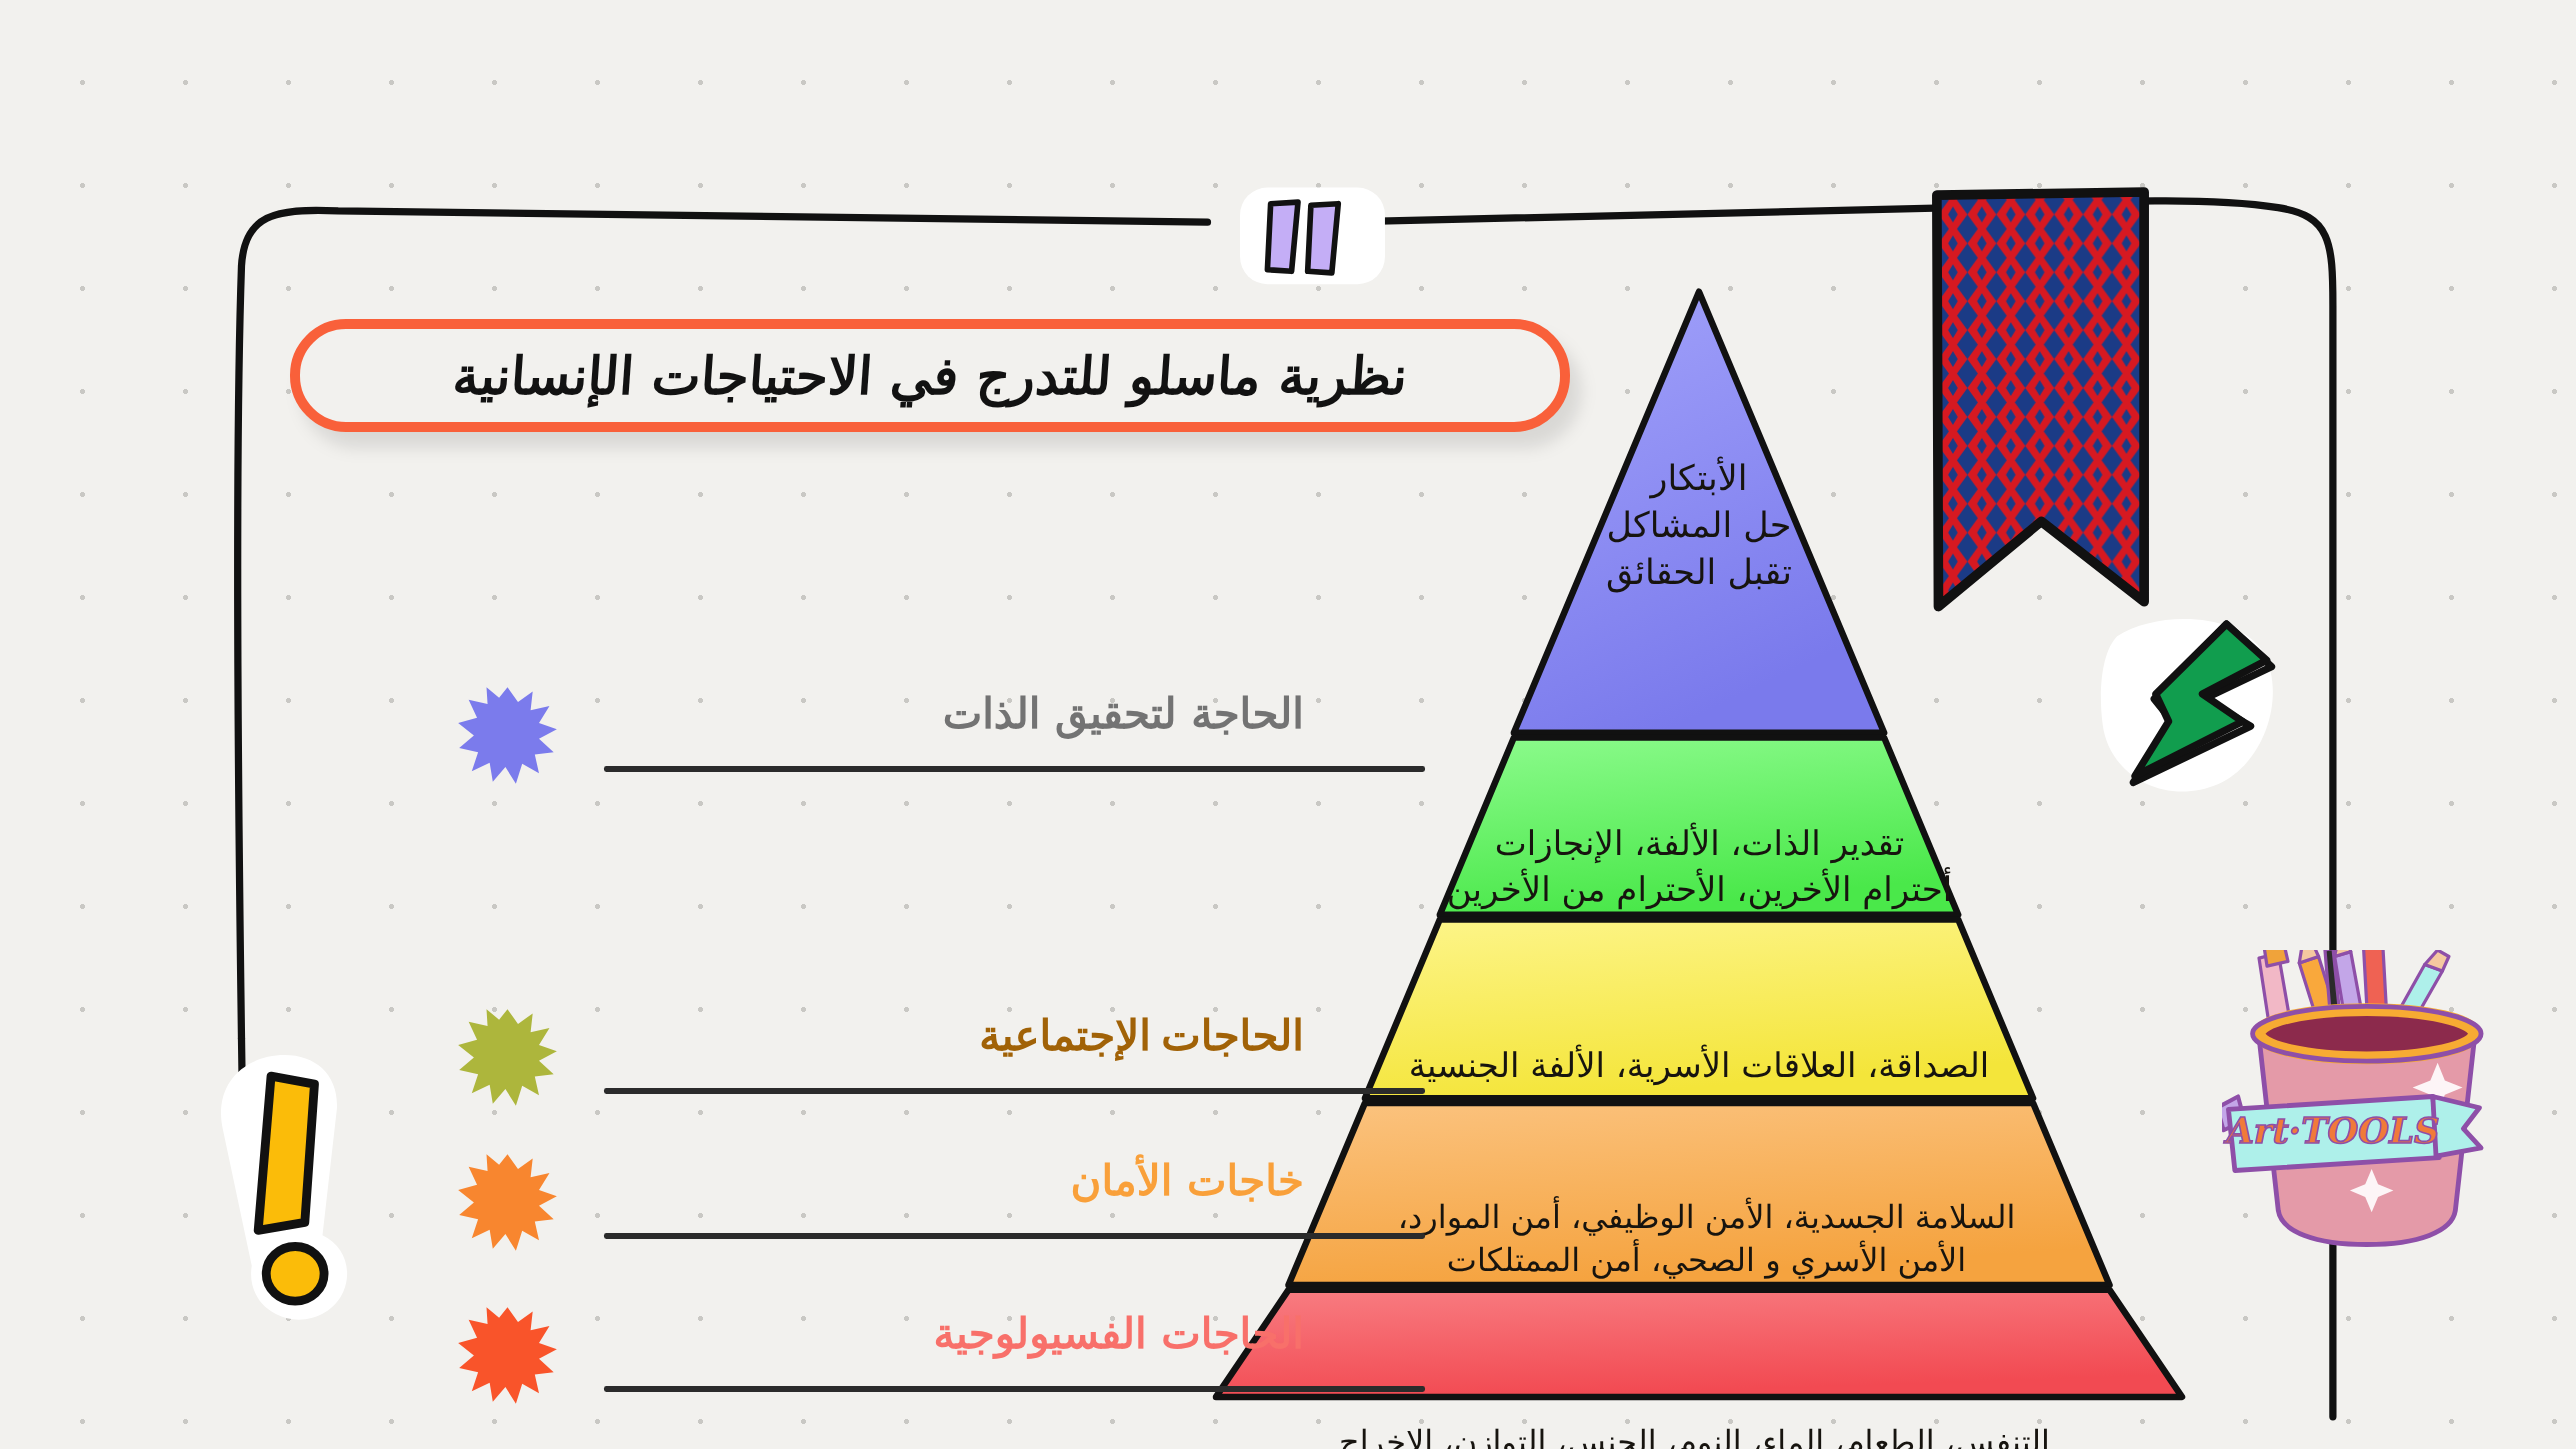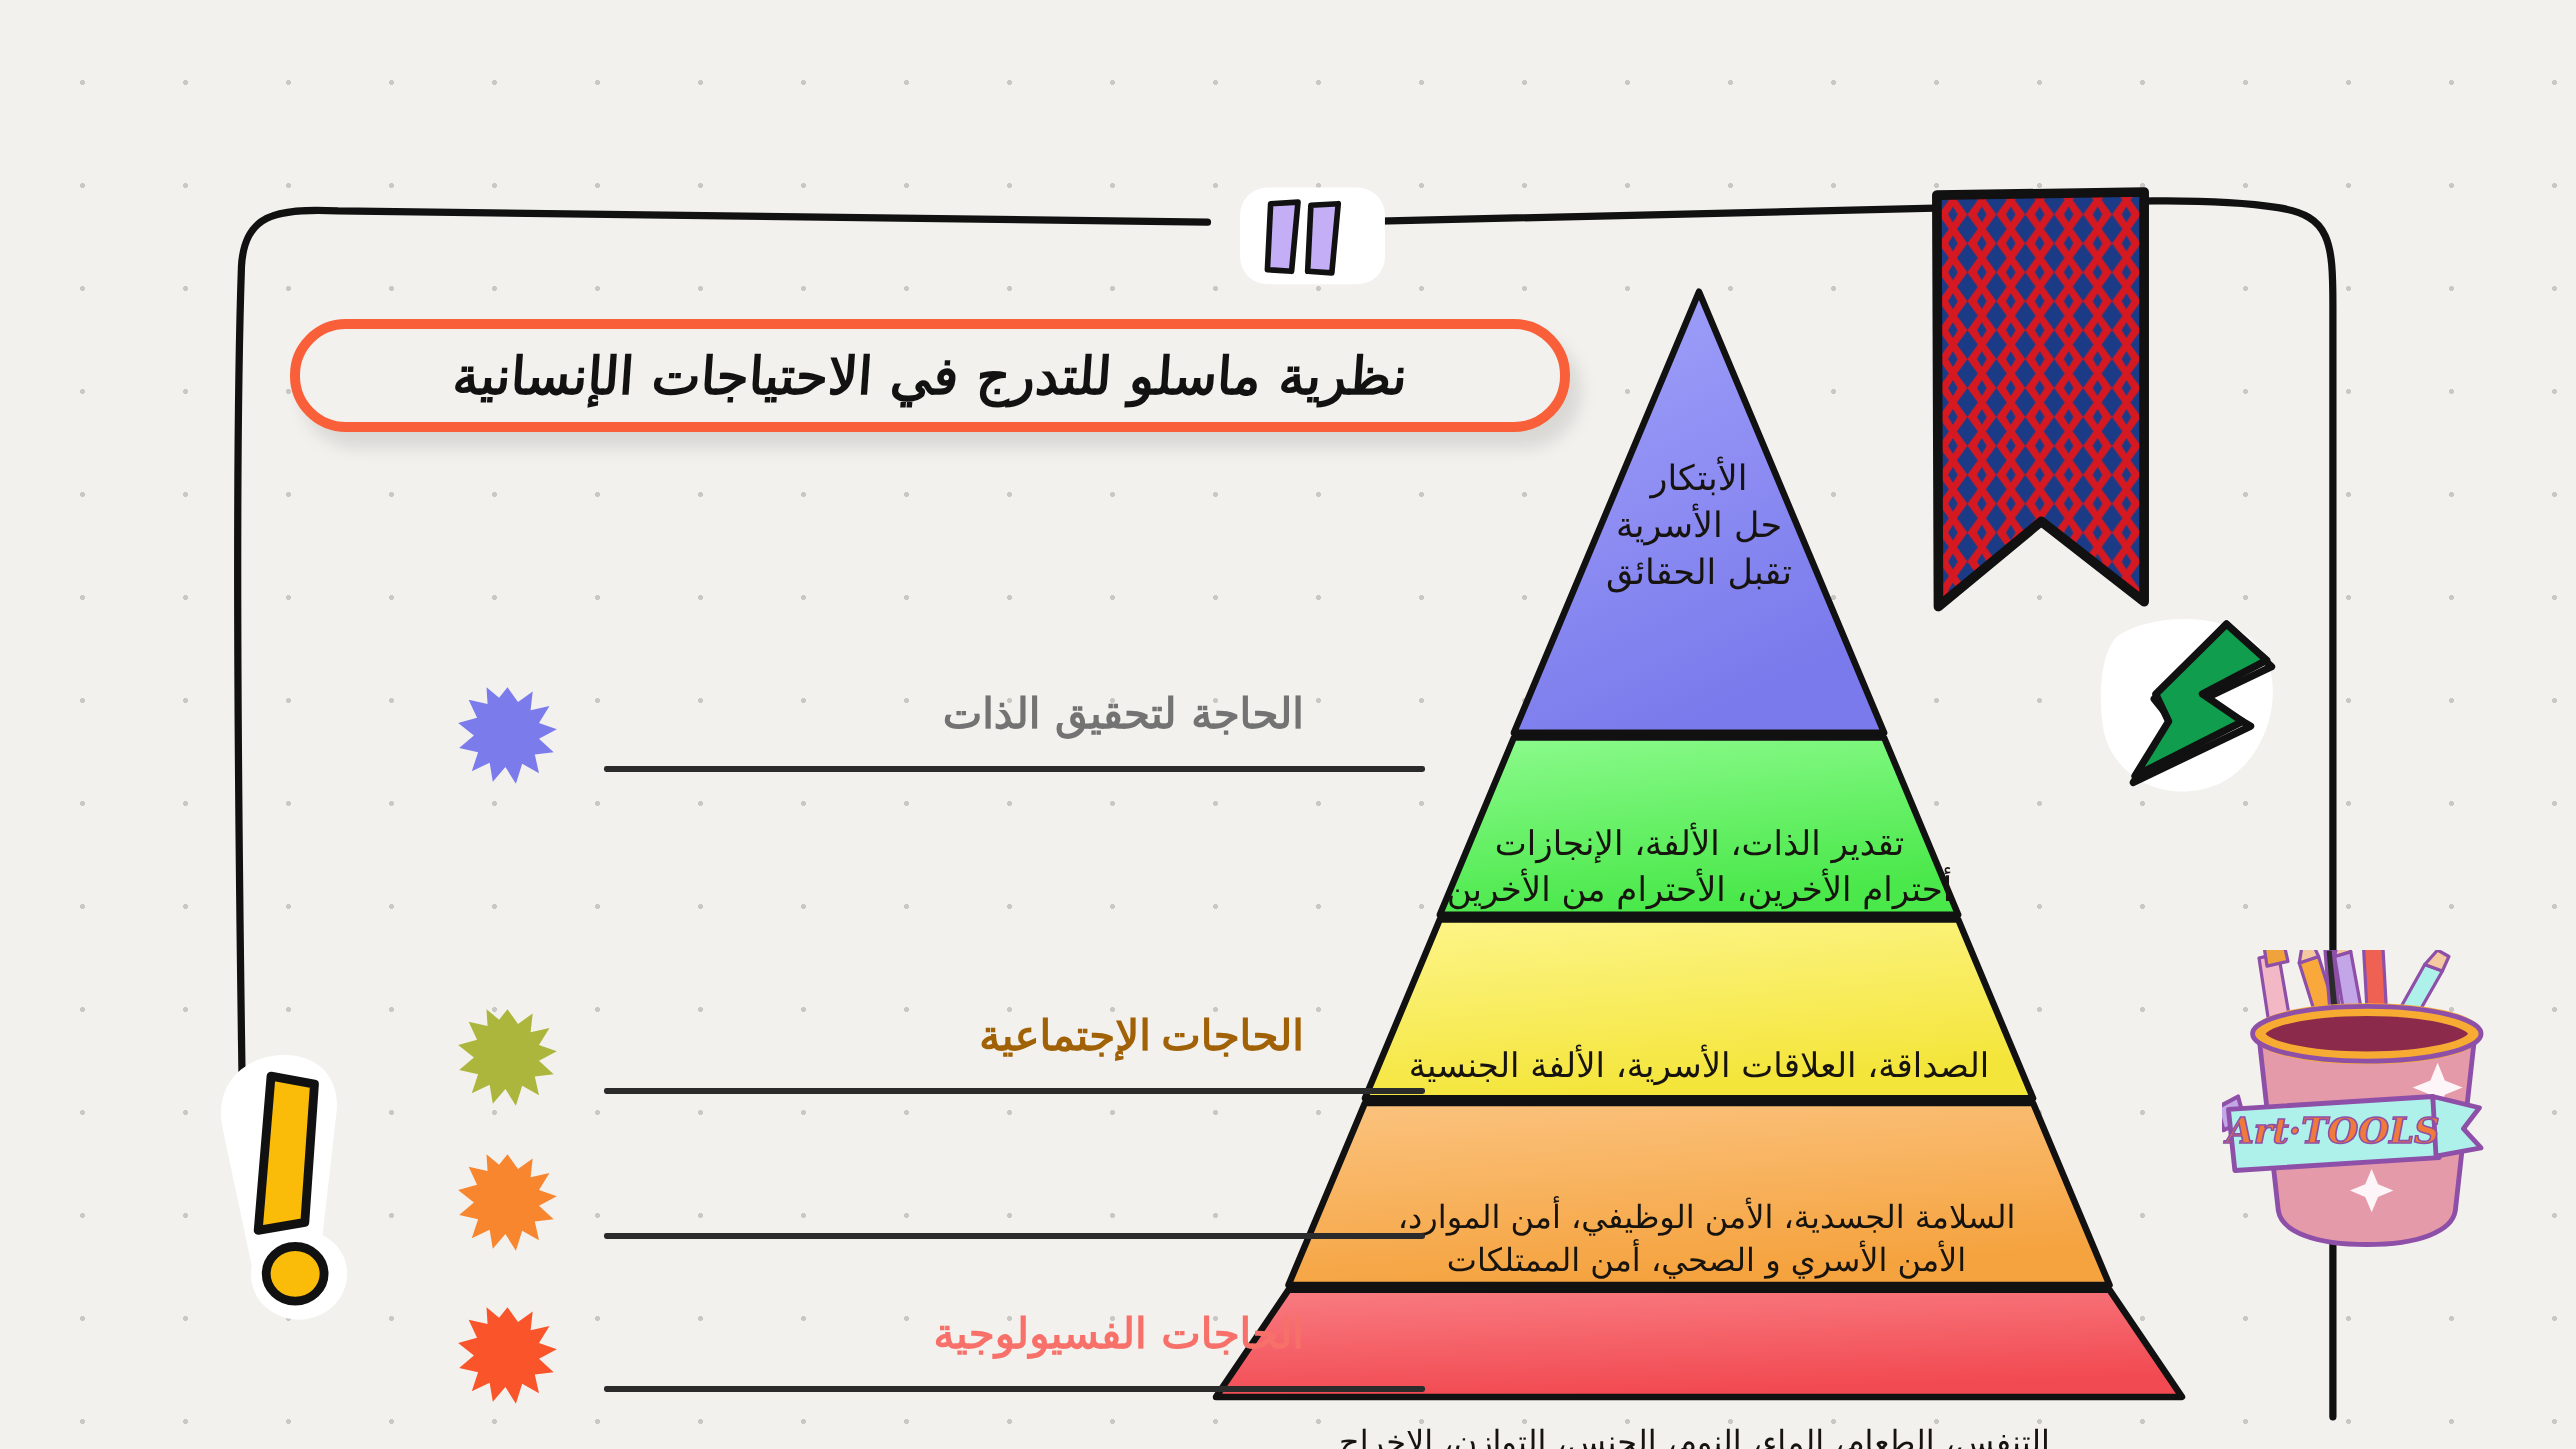--- a/index.html
+++ b/index.html
@@ -127,21 +127,21 @@
 
     <path d="M 478 792 L 1122 792 L 1215 1014 L 385 1014 Z" fill="url(#g2)" stroke="#111" stroke-width="8" stroke-linejoin="round"></path>
 
     <path d="M 385 1020 L 1215 1020 L 1310 1246 L 290 1246 Z" fill="url(#g3)" stroke="#111" stroke-width="8" stroke-linejoin="round"></path>
 
     <path d="M 290 1252 L 1310 1252 L 1400 1385 L 200 1385 Z" fill="url(#g4)" stroke="#111" stroke-width="8" stroke-linejoin="round"></path>
   </svg>
 
   <div class="lvl-text" id="lvl-txt-0">
     <div>الأبتكار</div>
-    <div>حل الأسرية</div>
+    <div>حل المشاكل</div>
     <div>تقبل الحقائق</div>
   </div>
   <div class="lvl-text" id="lvl-txt-1">
     <div>تقدير الذات، الألفة، الإنجازات</div>
     <div>أحترام الأخرين، الأحترام من الأخرين</div>
   </div>
   <div class="lvl-text" id="lvl-txt-2">
     <div>الصداقة، العلاقات الأسرية، الألفة الجنسية</div>
   </div>
   <div class="lvl-text" id="lvl-txt-3">
@@ -169,20 +169,21 @@
       <path d="M50 4 L60 18 L74 8 L72 26 L90 22 L80 38 L97 44 L80 53 L94 66 L76 68 L80 86 L64 77 L58 96 L48 80 L36 94 L33 76 L16 84 L22 66 L4 62 L18 50 L3 38 L21 33 L13 16 L31 20 L30 4 L42 14 Z" fill="#adb63c"></path>
     </svg>
     <div class="legend-label" style="color:#a16207;font-family:Liberation Serif, serif;">الحاجات الإجتماعية</div>
     <div class="legend-rule"></div>
   </div>
 
   <div class="legend-row" style="top:467px;">
     <svg class="legend-splat" viewBox="0 0 100 100">
       <path d="M50 4 L60 18 L74 8 L72 26 L90 22 L80 38 L97 44 L80 53 L94 66 L76 68 L80 86 L64 77 L58 96 L48 80 L36 94 L33 76 L16 84 L22 66 L4 62 L18 50 L3 38 L21 33 L13 16 L31 20 L30 4 L42 14 Z" fill="#f8862f"></path>
     </svg>
+    <div class="legend-label" style="color:#f9a03a;">خاجات الأمان</div>
     <div class="legend-rule"></div>
   </div>
 
   <div class="legend-row" style="top:620px;">
     <svg class="legend-splat" viewBox="0 0 100 100">
       <path d="M50 4 L60 18 L74 8 L72 26 L90 22 L80 38 L97 44 L80 53 L94 66 L76 68 L80 86 L64 77 L58 96 L48 80 L36 94 L33 76 L16 84 L22 66 L4 62 L18 50 L3 38 L21 33 L13 16 L31 20 L30 4 L42 14 Z" fill="#f9542a"></path>
     </svg>
     <div class="legend-label" style="color:#f8706a;">الحاجات الفسيولوجية</div>
     <div class="legend-rule"></div>
   </div>

